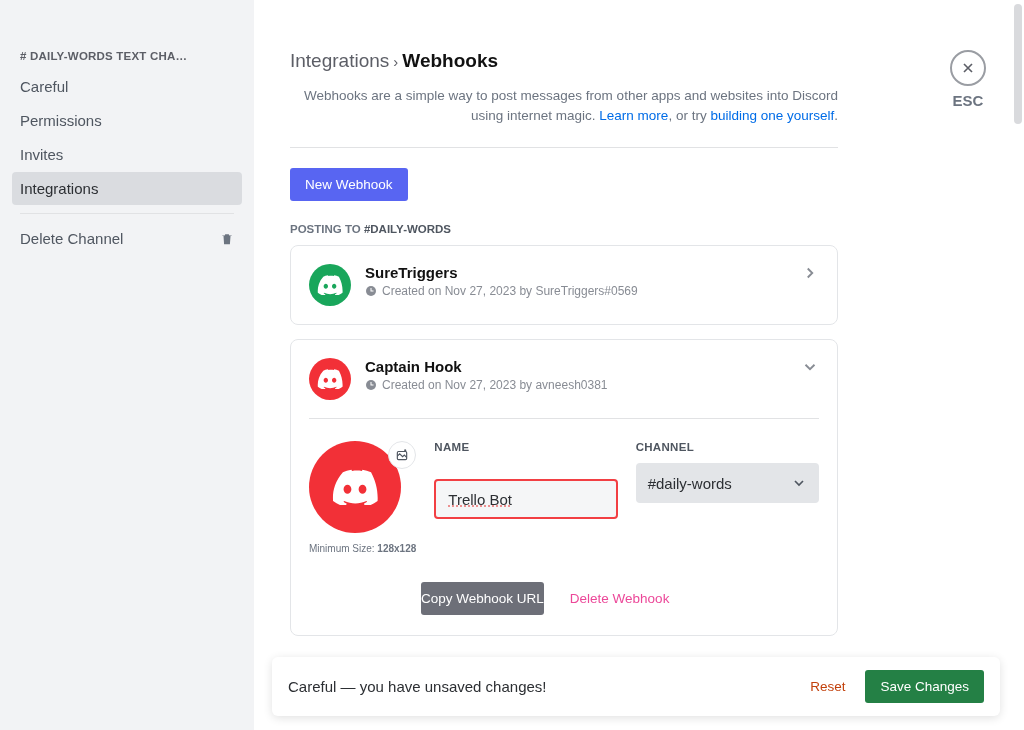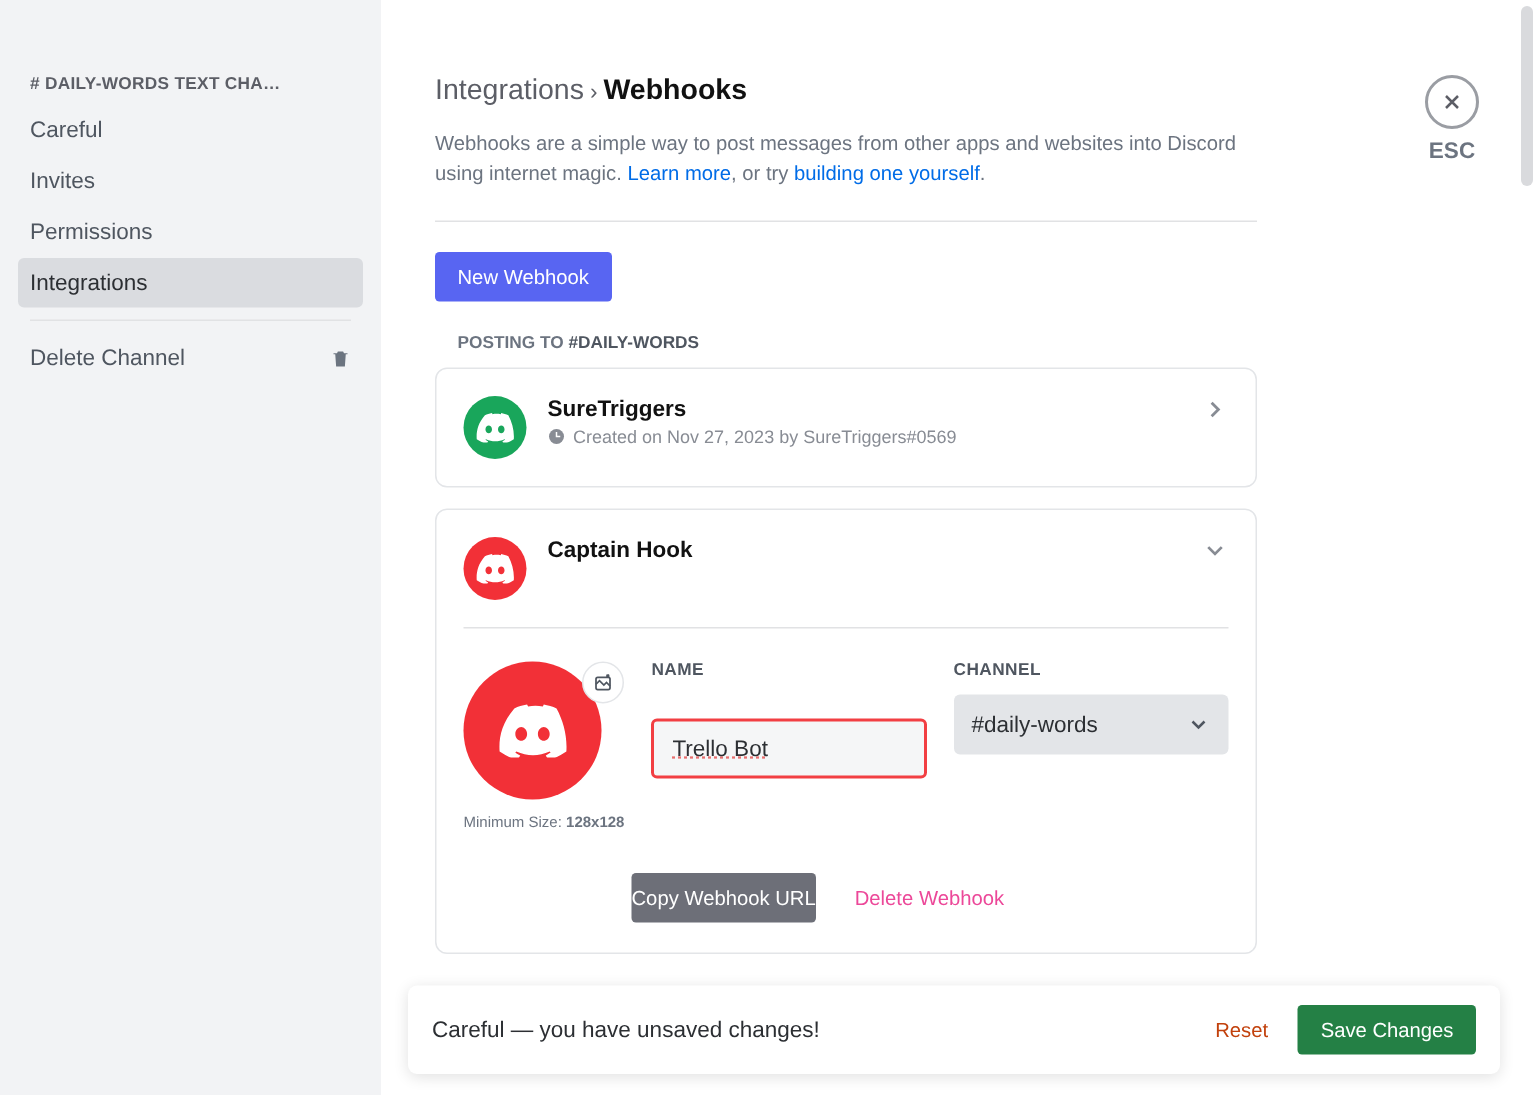--- a/index.html
+++ b/index.html
@@ -34,28 +34,28 @@
   .trash-icon{width:14px;height:14px;color:#6c7480;}
 
   
   .main{flex:1;position:relative;padding:50px 0 0 0;height:100%;overflow-y:auto;}
   .content{max-width:620px;padding:0 36px 140px 36px;}
   
   .breadcrumbs{font-size:19px;color:var(--text-header);font-weight:500;margin-bottom:14px;display:flex;align-items:center;gap:4px;}
   .breadcrumbs .current{color:#111;font-weight:700;}
   .breadcrumbs .chev{font-size:15px;color:var(--text-header);}
   
-  .desc{font-size:13.5px;color:var(--text-light);line-height:1.45;}
+  .desc{font-size:13.5px;color:var(--text-light);line-height:1.45;text-align:right;}
   .desc a{color:var(--link);text-decoration:none;}
   
   .hr{height:1px;background:var(--divider);margin:22px 0 20px;}
   
   .new-webhook{background:var(--blurple);color:#fff;border:none;border-radius:3px;padding:9px 15px;font-size:13.5px;font-weight:500;cursor:pointer;}
   
-  .posting{font-size:11.5px;font-weight:700;color:var(--text-light);margin:22px 15px 10px;}
+  .posting{font-size:11.5px;font-weight:700;color:var(--text-light);margin:22px 0 10px;}
   .posting .chname{color:var(--text-muted);}
   
   .card{border:1px solid var(--card-border);border-radius:8px;margin-bottom:14px;}
   .card-row{display:flex;align-items:flex-start;padding:18px 18px;cursor:pointer;}
   .avatar{width:42px;height:42px;border-radius:50%;display:flex;align-items:center;justify-content:center;flex-shrink:0;margin-right:14px;}
   .avatar.green{background:#19a65b;}
   .avatar.red{background:var(--red-avatar);}
   .discord-logo{width:26px;height:20px;fill:#fff;}
   .card-info{flex:1;}
   .card-name{font-size:15px;font-weight:600;color:#111;margin-bottom:3px;}
@@ -98,22 +98,22 @@
   
   
   .scroll-track{position:absolute;right:2px;top:4px;width:8px;height:120px;background:#d9dadd;border-radius:4px;}
 </style>
 </head>
 <body>
 
 <div class="sidebar">
   <div class="sb-header"># DAILY-WORDS  TEXT CHA…</div>
   <div class="sb-item">Careful</div>
+  <div class="sb-item">Permissions</div>
   <div class="sb-item">Invites</div>
-  <div class="sb-item">Permissions</div>
   <div class="sb-item active">Integrations</div>
   <div class="sb-sep"></div>
   <div class="sb-item delete">
     <span>Delete Channel</span>
     <svg class="trash-icon" viewBox="0 0 24 24" fill="currentColor">
         <path d="M6 7h12l-1 14H7L6 7zm3-3h6l1 2H8l1-2zM4 6h16v1H4z"></path>
       </svg>
   </div>
 </div>
 
@@ -161,20 +161,27 @@
     
     <div class="card">
       <div class="card-row">
         <div class="avatar red">
           <svg class="discord-logo" viewBox="0 0 71 55">
               <path d="M60 5c-4-2-9-3-13-4l-1 2c-5-1-10-1-15 0l-1-2c-5 1-9 2-13 4C4 20 1 35 2 49c6 4 12 7 18 9l3-5c-2-1-4-2-5-3l1-1c11 5 23 5 34 0l1 1c-2 1-3 2-5 3l3 5c6-2 12-5 18-9 1-16-3-31-10-44zM24 38c-3 0-6-3-6-7s3-7 6-7 6 3 6 7-3 7-6 7zm23 0c-3 0-6-3-6-7s3-7 6-7 6 3 6 7-3 7-6 7z"></path>
             </svg>
         </div>
         <div class="card-info">
           <div class="card-name">Captain Hook</div>
+          <div class="card-meta">
+            <svg class="clock-icon" viewBox="0 0 24 24" fill="currentColor">
+                <circle cx="12" cy="12" r="10"></circle>
+                <path fill="#fff" d="M11 6h2v7h-2zM11 11h6v2h-6z"></path>
+              </svg>
+            <span>Created on Nov 27, 2023 by avneesh0381</span>
+          </div>
         </div>
         <svg class="card-chevron" viewBox="0 0 24 24" fill="none" stroke="currentColor" stroke-width="2.5">
             <path d="M6 9l6 6 6-6"></path>
           </svg>
       </div>
       <div class="card-expanded">
         <div class="card-sep"></div>
         <div class="edit-grid">
           <div>
             <div class="big-avatar">

